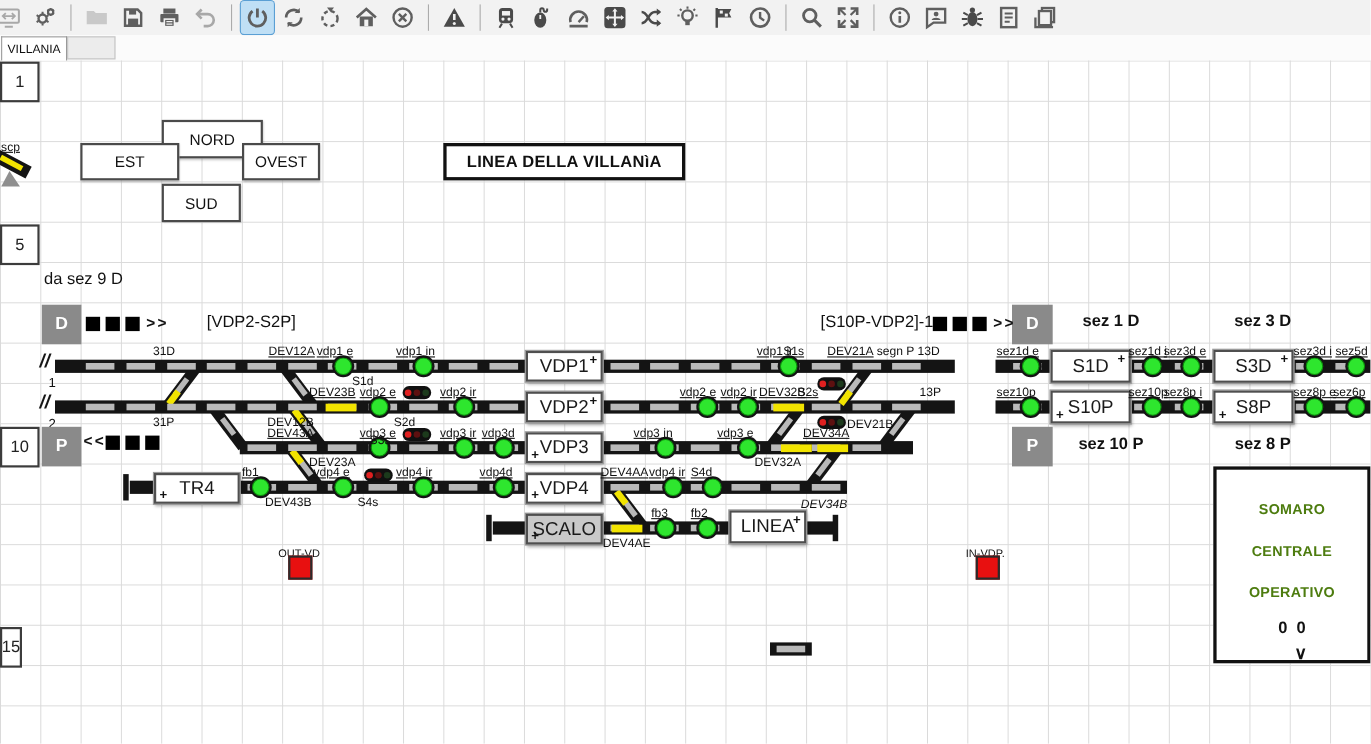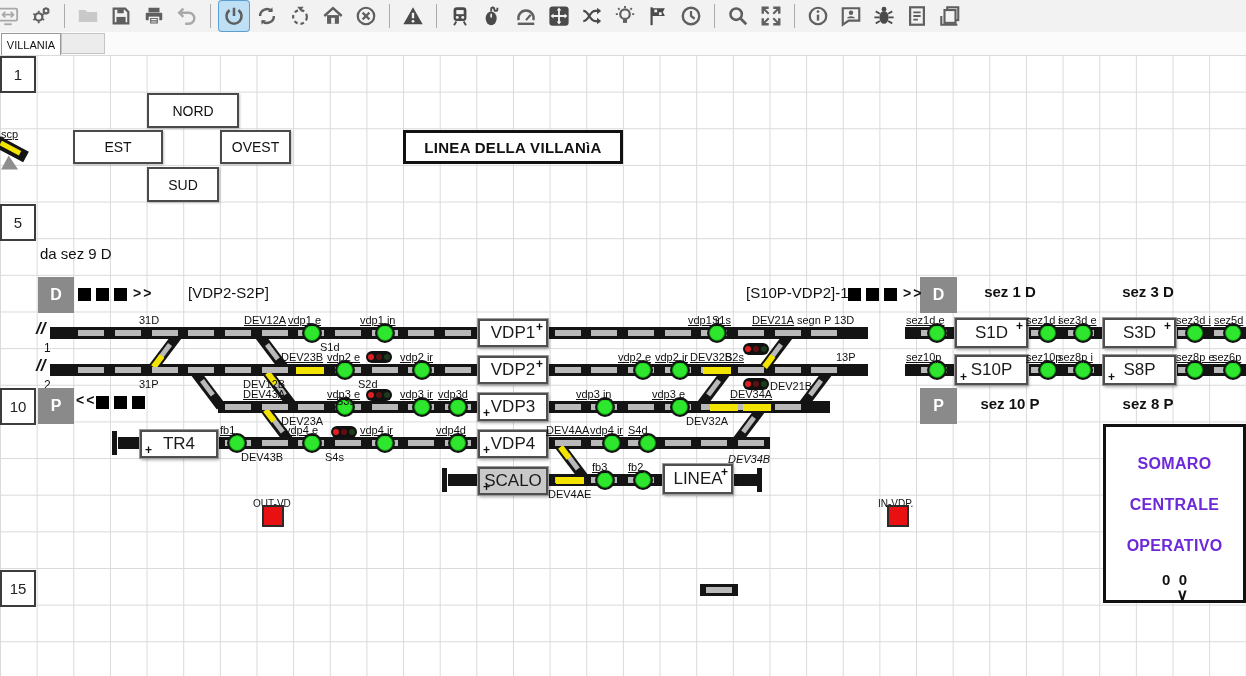--- a/index.html
+++ b/index.html
@@ -62,21 +62,21 @@
           display:flex;align-items:center;justify-content:center}
   .sqblk{width:13px;height:13px;background:#000;z-index:5}
   .arrtxt{font-weight:bold;font-size:14px;color:#111;letter-spacing:2px;z-index:5;white-space:nowrap}
   .redbtn{width:22px;height:22px;background:#e81010;border:2px solid #2b2b2b;z-index:6}
   .btnlab{font-size:10px;color:#111;z-index:6;white-space:nowrap}
   .slash{font-size:17px;font-weight:bold;color:#141414;z-index:4;font-style:italic}
   .tracknum{font-size:12px;color:#111;z-index:4}
 
   
   .somaro{border:3px solid #111;background:#fff;z-index:7;text-align:center}
-  .somaro .ln{font-weight:bold;font-size:16px;color:#6d28d9;letter-spacing:.3px}
+  .somaro .ln{font-weight:bold;font-size:13px;color:#4d7c0f;letter-spacing:.3px}
   .somaro .cnt{font-weight:bold;font-size:15px;color:#111;white-space:pre}
   .somaro .chev{position:absolute;left:50%;bottom:-4px;transform:translateX(2px);
                 font-size:16px;font-weight:bold;color:#111;background:transparent}
 
   
   .scpbar{width:34px;height:12px;background:#141414;transform:rotate(28deg);z-index:4}
   .scpbar i{position:absolute;left:5px;top:3px;width:22px;height:5px;background:#f2e400;display:block}
   .scptri{width:0;height:0;border-top:8px solid transparent;border-bottom:8px solid transparent;
           border-left:15px solid #8f8f8f;transform:rotate(28deg);z-index:4}
 </style>
@@ -276,21 +276,21 @@
       </svg>
     </div>
   </div>
 <div class="tabbar" id="tabbar">
     <div class="tab on" style="left: 1px; width: 60px;">VILLANIA</div>
     <div class="tab off" style="left: 61px; width: 44px;"></div>
   </div>
 
 <div class="canvas" id="canvas">
 
-  <div class="abs gridbox" style="left:147px;top:38px;width:92px;height:35px">NORD</div>
+  <div class="abs gridbox" style="left:147px;top:54px;width:92px;height:35px">NORD</div>
   <div class="abs gridbox" style="left:73px;top:75px;width:90px;height:34px">EST</div>
   <div class="abs gridbox" style="left:220px;top:75px;width:71px;height:34px">OVEST</div>
   <div class="abs gridbox" style="left:147px;top:112px;width:72px;height:35px">SUD</div>
 
   <div class="abs slabel u" style="left:1px;top:73px">scp</div>
   <div class="abs scpbar" style="left:-6px;top:88px">
       <i></i>
     </div>
   <div class="abs scptri" style="left:4px;top:103px"></div>
 
@@ -310,21 +310,21 @@
   <div class="abs somaro" style="left:1103px;top:369px;width:143px;height:179px">
     <div class="ln" style="margin-top:28px">SOMARO</div>
     <div class="ln" style="margin-top:23px">CENTRALE</div>
     <div class="ln" style="margin-top:23px">OPERATIVO</div>
     <div class="cnt" style="margin-top:16px">0  0</div>
     <div class="chev">∨</div>
   </div>
 <div class="abs rownum" style="left: 0px; top: 1px; width: 36px; height: 37px;">1</div>
     <div class="abs rownum" style="left: 0px; top: 149px; width: 36px; height: 37px;">5</div>
     <div class="abs rownum" style="left: 0px; top: 333px; width: 36px; height: 37px;">10</div>
-    <div class="abs rownum" style="left: 0px; top: 515px; width: 36px; height: 37px;">15</div>
+    <div class="abs rownum" style="left: 0px; top: 515px; width: 20px; height: 37px;">15</div>
     <div class="abs track" style="left: 50px; top: 272px; width: 818px;"></div>
     <div class="abs dash" style="left: 78.3px; top: 275px; z-index: 2;"></div>
     <div class="abs dash" style="left: 114.95px; top: 275px; z-index: 2;"></div>
     <div class="abs dash" style="left: 151.6px; top: 275px; z-index: 2;"></div>
     <div class="abs dash" style="left: 188.25px; top: 275px; z-index: 2;"></div>
     <div class="abs dash" style="left: 224.9px; top: 275px; z-index: 2;"></div>
     <div class="abs dash" style="left: 261.55px; top: 275px; z-index: 2;"></div>
     <div class="abs dash" style="left: 298.2px; top: 275px; z-index: 2;"></div>
     <div class="abs dash" style="left: 334.85px; top: 275px; z-index: 2;"></div>
     <div class="abs dash" style="left: 371.5px; top: 275px; z-index: 2;"></div>

